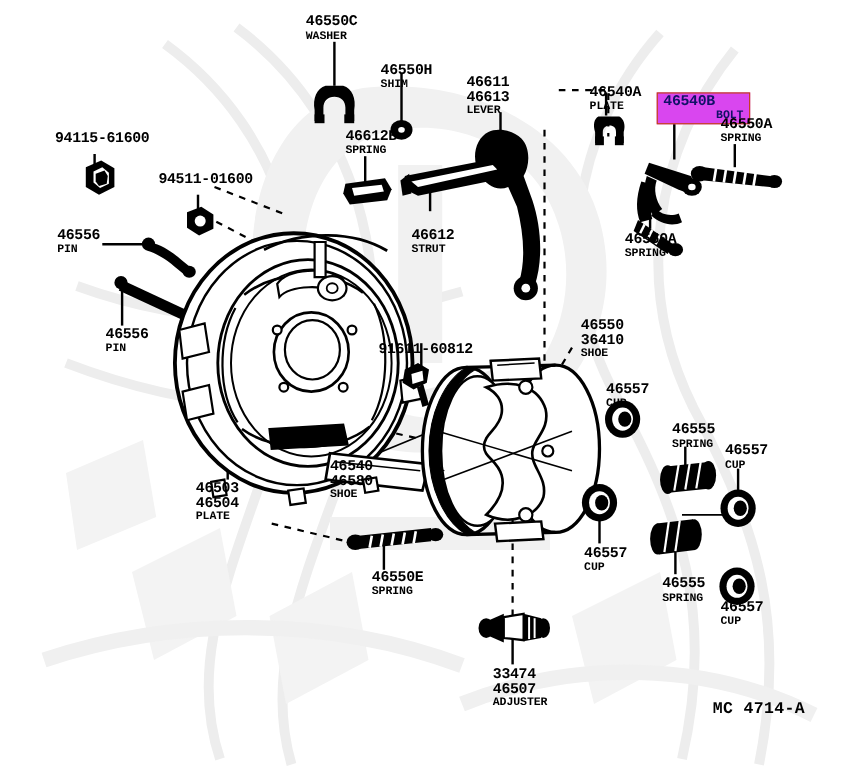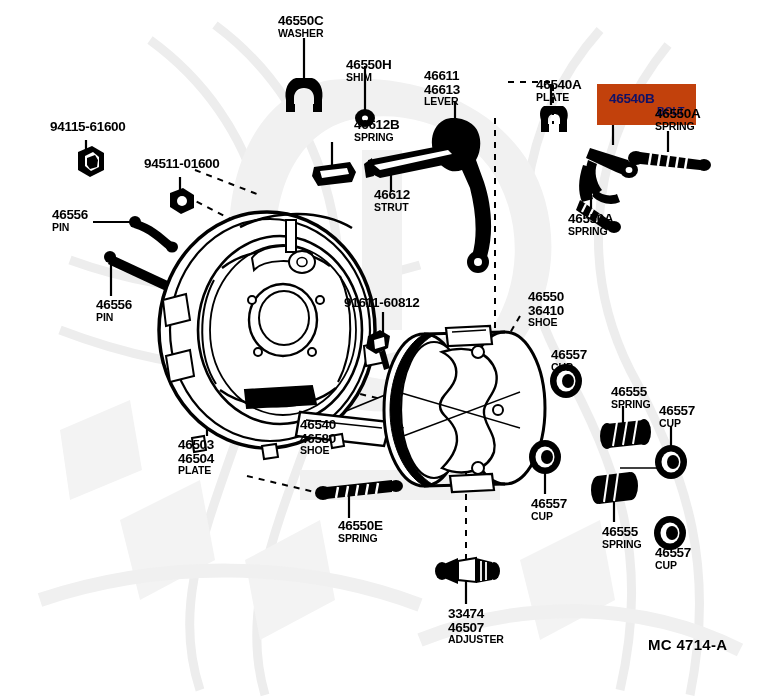--- a/index.html
+++ b/index.html
@@ -7,21 +7,21 @@
     margin: 0;
     padding: 0;
     background: #ffffff;
   }
   #page {
     position: relative;
     width: 776px;
     height: 698px;
     background: #ffffff;
     overflow: hidden;
-    font-family: Liberation Sans, sans-serif;
+    font-family: Liberation Mono, monospace;
   }
   #watermark {
     position: absolute;
     left: 0; top: 0;
     width: 776px; height: 698px;
     opacity: 1;
     pointer-events: none;
   }
   #artwork {
     position: absolute;
@@ -43,22 +43,22 @@
     letter-spacing: -0.3px;
   }
   .label .nm {
     display: block;
     font-size: 10.5px;
     font-weight: bold;
     letter-spacing: -0.1px;
     margin-top: 0px;
   }
   .label.highlight {
-    background: #c2410c;
-    border: 7px solid #c2410c;
+    background: #d946ef;
+    border: 1px solid #c2410c;
     padding: 1px 5px 2px 5px;
   }
   .label.highlight .pn { color: #111166; }
   .label.highlight .nm { color: #111166; padding-left: 48px; }
   .diagcode {
     position: absolute;
     font-size: 15px;
     font-weight: bold;
     color: #000;
     letter-spacing: 0.3px;
@@ -426,41 +426,41 @@
       <div class="label" style="left: 655px; top: 107px;">
         <span class="pn">46550A</span>
         <span class="nm">SPRING</span>
       </div>
       <div class="label" style="left: 50px; top: 120px;">
         <span class="pn">94115-61600</span>
       </div>
       <div class="label" style="left: 144px; top: 157px;">
         <span class="pn">94511-01600</span>
       </div>
-      <div class="label" style="left: 314px; top: 118px; margin-left: 40px;">
+      <div class="label" style="left: 314px; top: 118px;">
         <span class="pn">46612B</span>
         <span class="nm">SPRING</span>
       </div>
-      <div class="label" style="left: 374px; top: 188px;">
+      <div class="label" style="left: 374px; top: 208px;">
         <span class="pn">46612</span>
         <span class="nm">STRUT</span>
       </div>
       <div class="label" style="left: 52px; top: 208px;">
         <span class="pn">46556</span>
         <span class="nm">PIN</span>
       </div>
       <div class="label" style="left: 568px; top: 212px;">
         <span class="pn">46550A</span>
         <span class="nm">SPRING</span>
       </div>
       <div class="label" style="left: 96px; top: 298px;">
         <span class="pn">46556</span>
         <span class="nm">PIN</span>
       </div>
-      <div class="label" style="left: 344px; top: 296px;">
+      <div class="label" style="left: 344px; top: 312px;">
         <span class="pn">91611-60812</span>
       </div>
       <div class="label" style="left: 528px; top: 290px;">
         <span class="pn">46550</span>
         <span class="pn">36410</span>
         <span class="nm">SHOE</span>
       </div>
       <div class="label" style="left: 551px; top: 348px;">
         <span class="pn">46557</span>
         <span class="nm">CUP</span>

